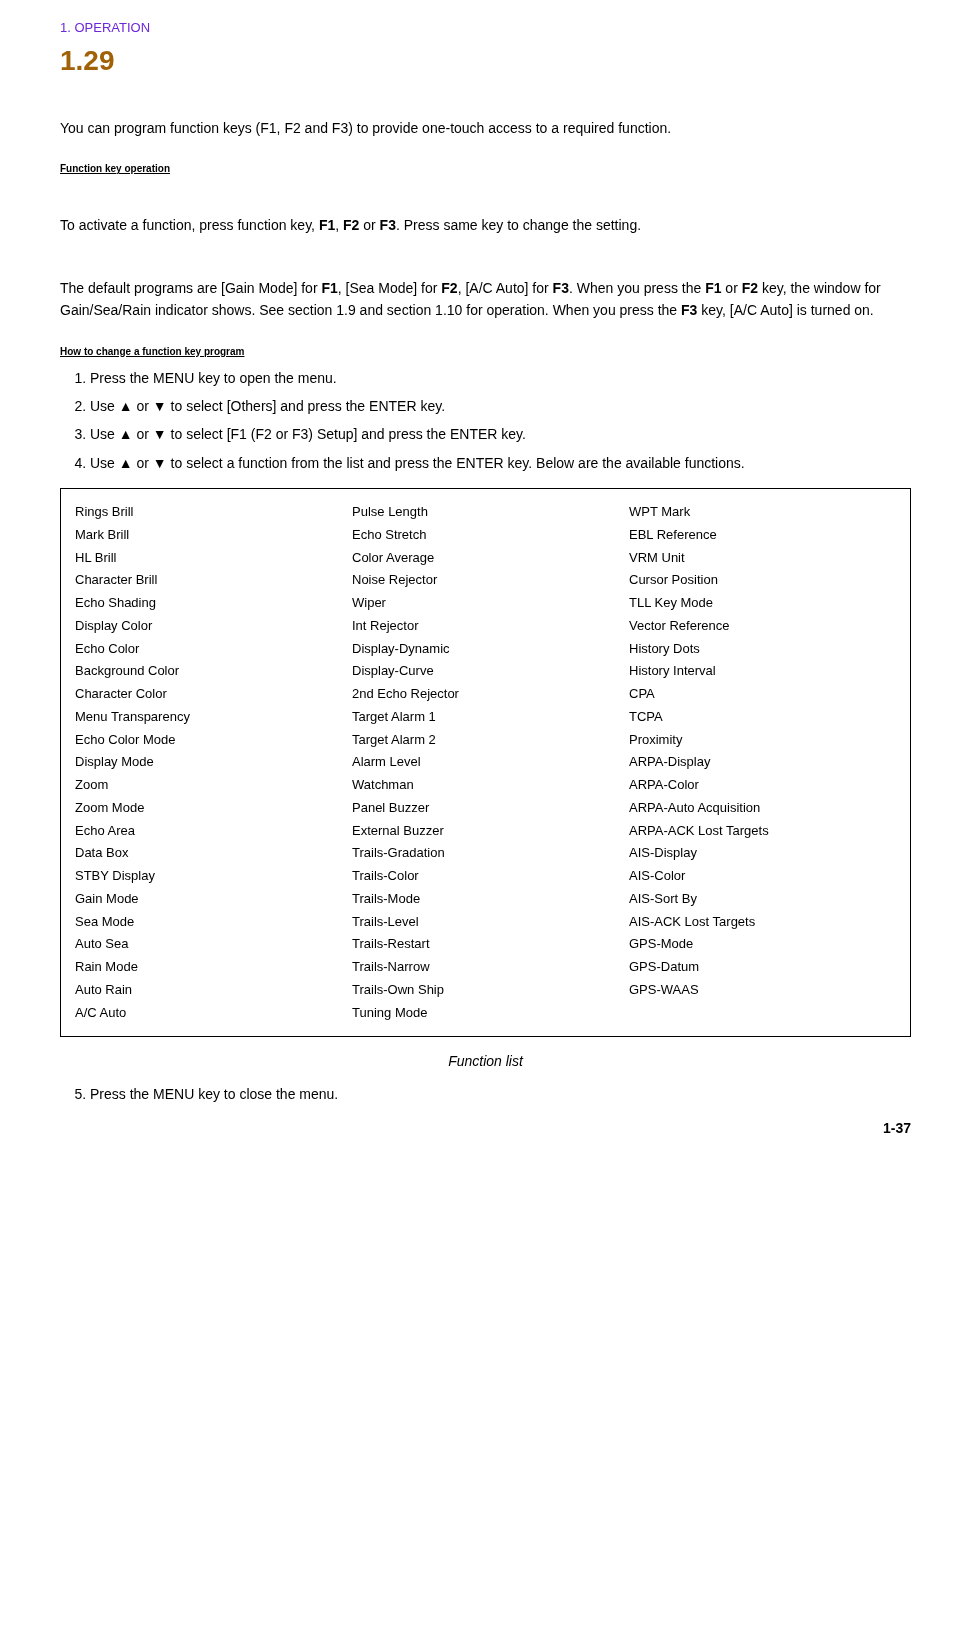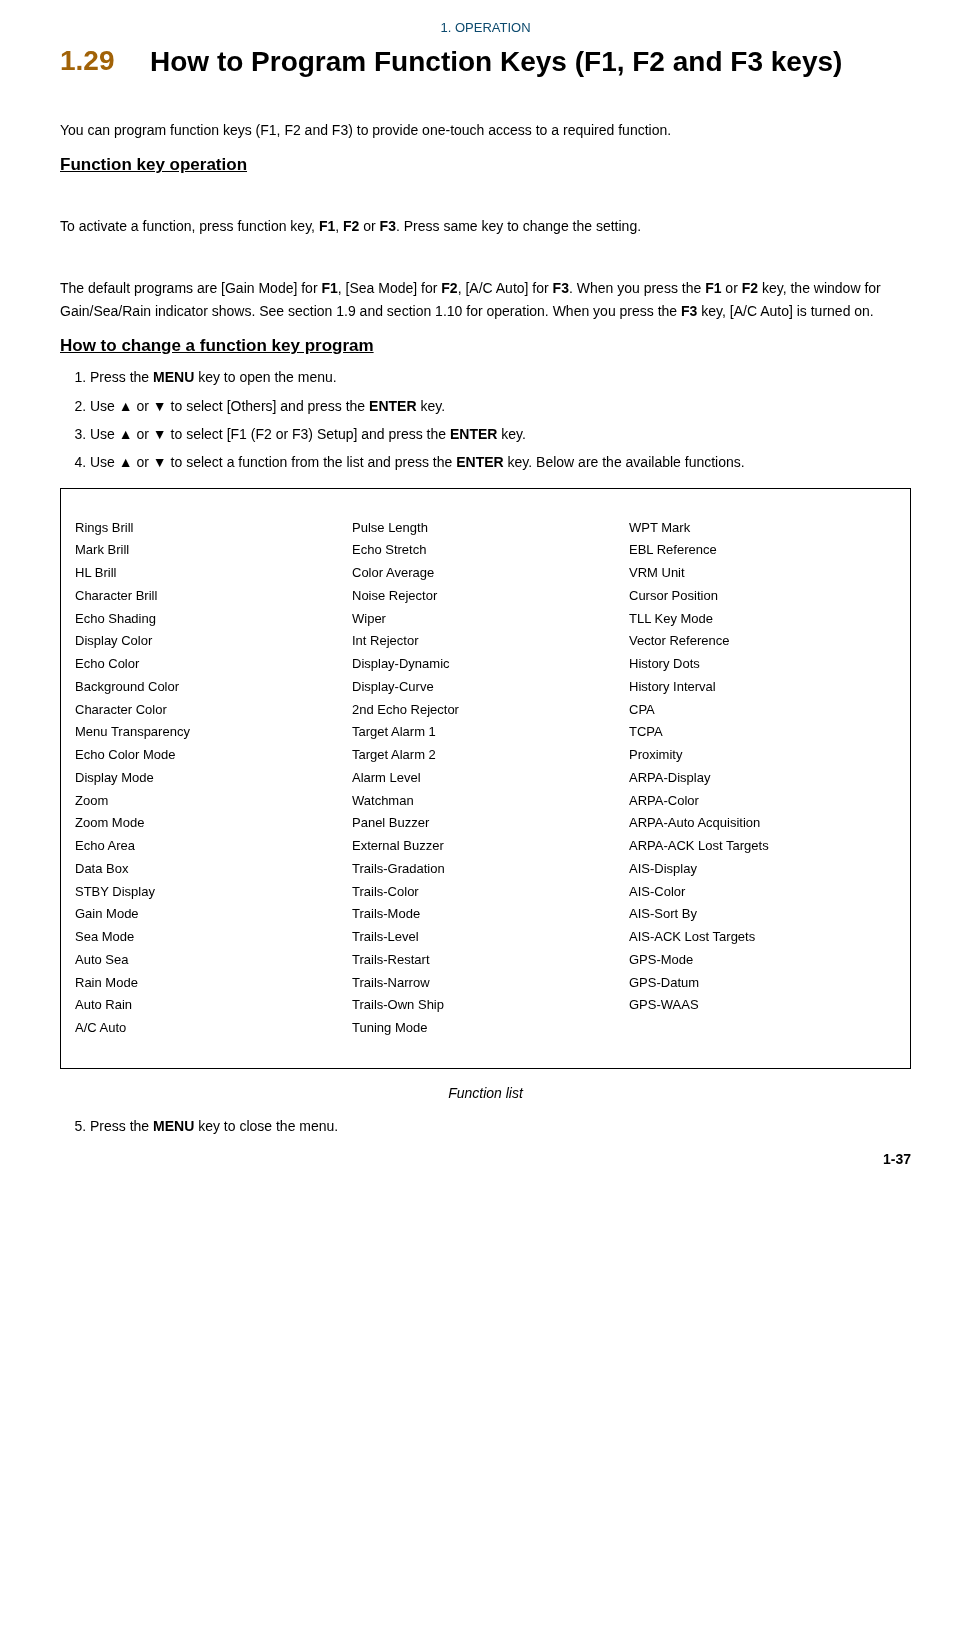--- a/index.html
+++ b/index.html
@@ -6,24 +6,24 @@
     body {
       font-family: Arial, sans-serif;
       font-size: 14px;
       background: #fff;
       color: #000;
       width: 971px;
       min-height: 1640px;
       padding: 20px 60px 40px 60px;
     }
     .page-header {
-      text-align: center;
+      text-align: left;
       font-size: 13px;
       margin-bottom: 10px;
-      color: #0c4a6e;
+      color: #6d28d9;
     }
     .section-number {
       font-size: 28px;
       font-weight: bold;
       color: #a16207;
       display: inline-block;
       margin-right: 20px;
       vertical-align: top;
       min-width: 70px;
     }
@@ -37,41 +37,41 @@
       font-weight: bold;
       line-height: 1.2;
     }
     .body-text {
       font-size: 14px;
       line-height: 1.6;
       margin-bottom: 14px;
       margin-top: 40px;
     }
     .subheading {
-      font-size: 17px;
+      font-size: 10px;
       font-weight: bold;
       text-decoration: underline;
       margin-bottom: 10px;
-      margin-top: 4px;
+      margin-top: 24px;
     }
     .steps ol {
       margin-left: 30px;
       margin-bottom: 14px;
     }
     .steps ol li {
       font-size: 14px;
       line-height: 1.6;
       margin-bottom: 6px;
     }
     .steps ol li b {
-      font-weight: bold;
+      font-weight: normal;
     }
     .function-table {
       border: 1px solid #000;
-      padding: 28px 14px;
+      padding: 12px 14px;
       margin-top: 10px;
       margin-bottom: 16px;
     }
     .function-table-inner {
       display: grid;
       grid-template-columns: 1fr 1fr 1fr;
       column-gap: 10px;
     }
     .function-col {
       display: flex;
@@ -96,21 +96,20 @@
   </style>
 </head>
 <body>
 
 <div class="page-header">
   <span>1.  OPERATION</span>
 </div>
 
 <div class="section-title-wrapper">
   <span class="section-number">1.29</span>
-  <span class="section-title">How to Program Function Keys (F1, F2 and F3 keys)</span>
 </div>
 
 <p class="body-text">You can program function keys (F1, F2 and F3) to provide one-touch access to a required function.</p>
 
 <p class="subheading">Function key operation</p>
 
 <p class="body-text">
   To activate a function, press function key, <b>F1</b>, <b>F2</b> or <b>F3</b>. Press same key to change the setting.
 </p>
 

